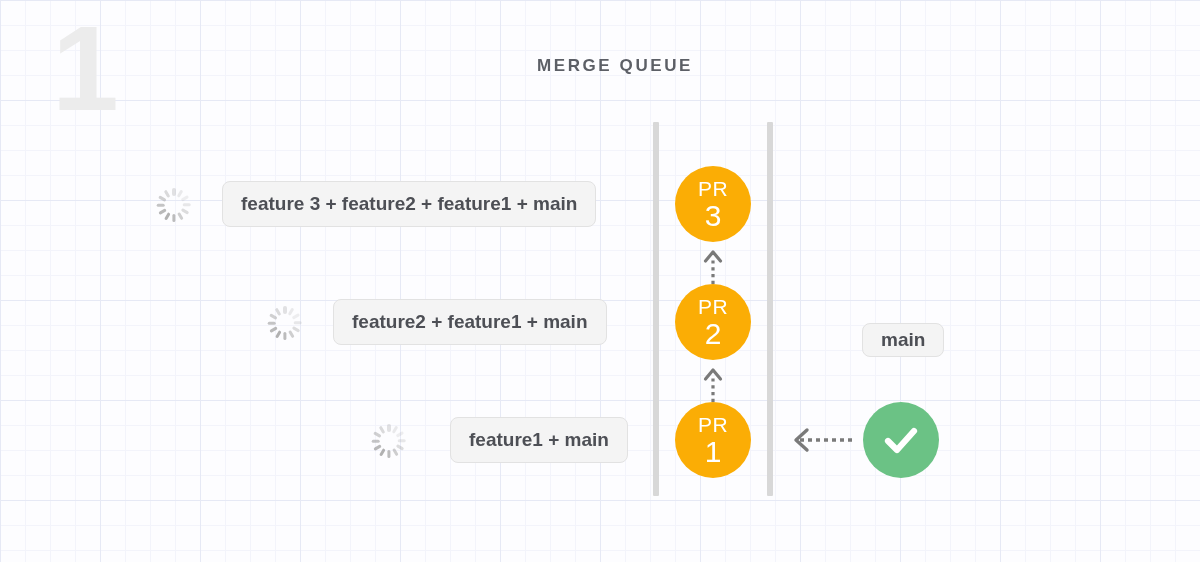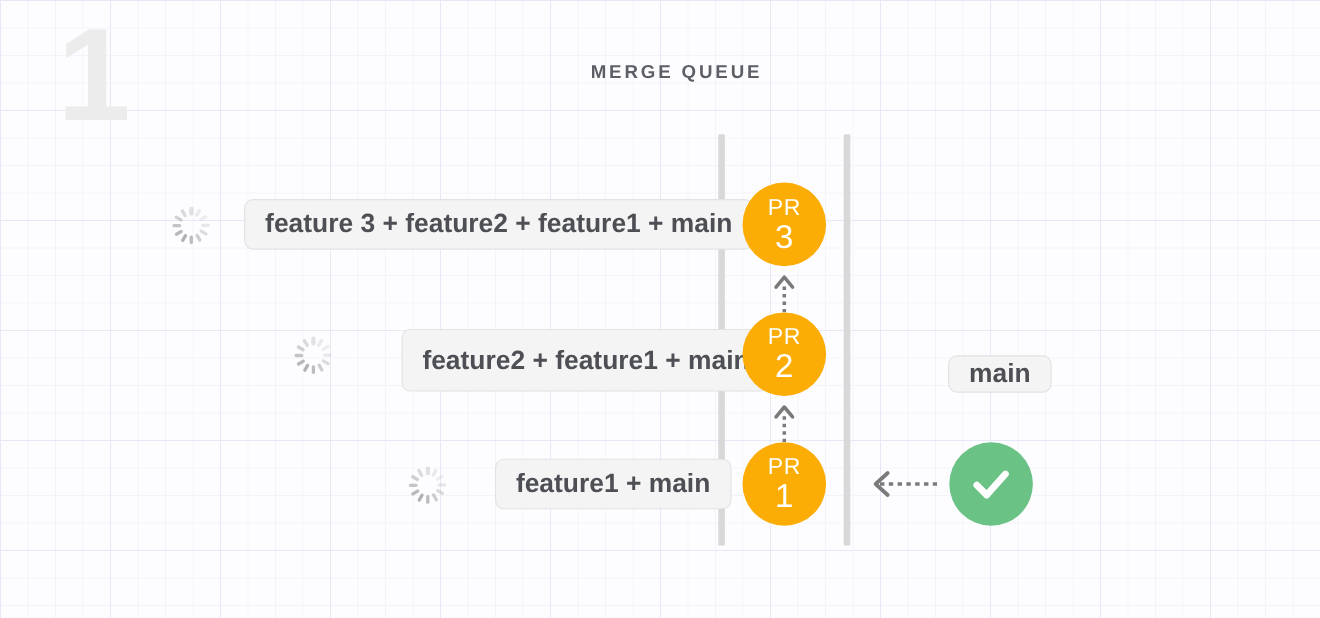--- a/index.html
+++ b/index.html
@@ -107,28 +107,28 @@
   .pill {
     position: absolute;
     box-sizing: border-box;
     background: #f4f4f4;
     border: 1px solid #e2e2e2;
     border-radius: 8px;
     display: flex;
     align-items: center;
     justify-content: center;
     font-family: "Liberation Sans", sans-serif;
-    font-size: 24px;
+    font-size: 19px;
     font-weight: 700;
     color: #4d4f55;
     white-space: nowrap;
     padding: 0 18px;
   }
   .pill-1 { left: 222px; top: 181px; height: 46px; }
-  .pill-2 { left: 333px; top: 299px; height: 57px; margin-left: 32px; }
+  .pill-2 { left: 333px; top: 299px; height: 46px; }
   .pill-3 { left: 438px; top: 417px; height: 46px; margin-left: 12px; }
   .pill-main { left: 862px; top: 323px; height: 34px; min-width: 78px; }
 
   
   .spinner {
     position: absolute;
     width: 38px;
     height: 38px;
   }
   .spinner i {

